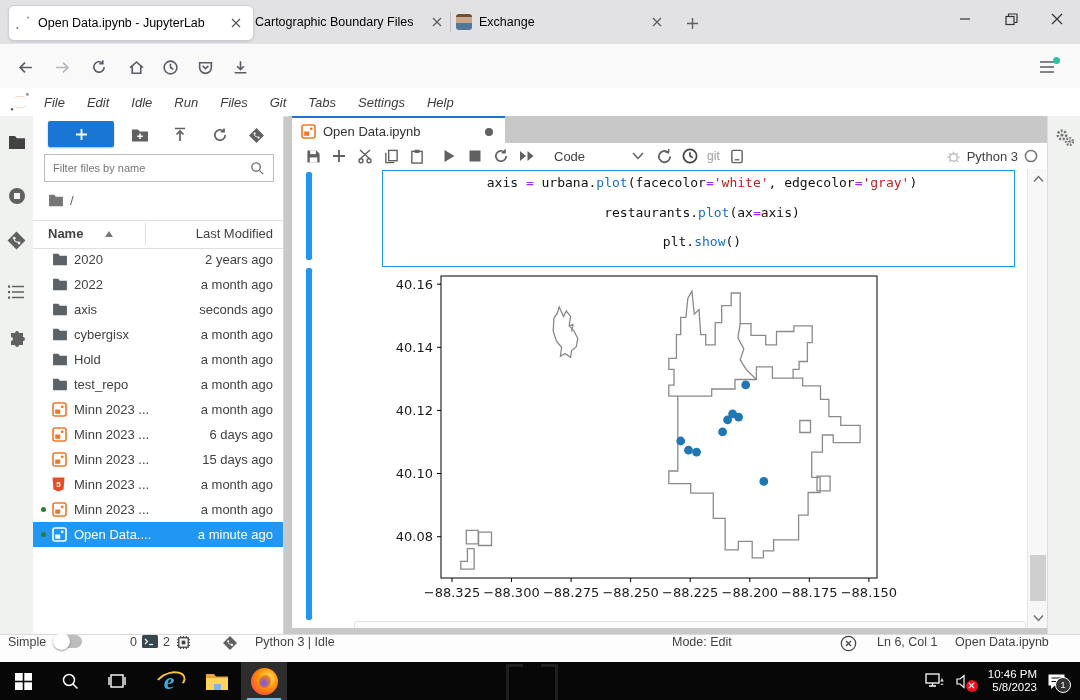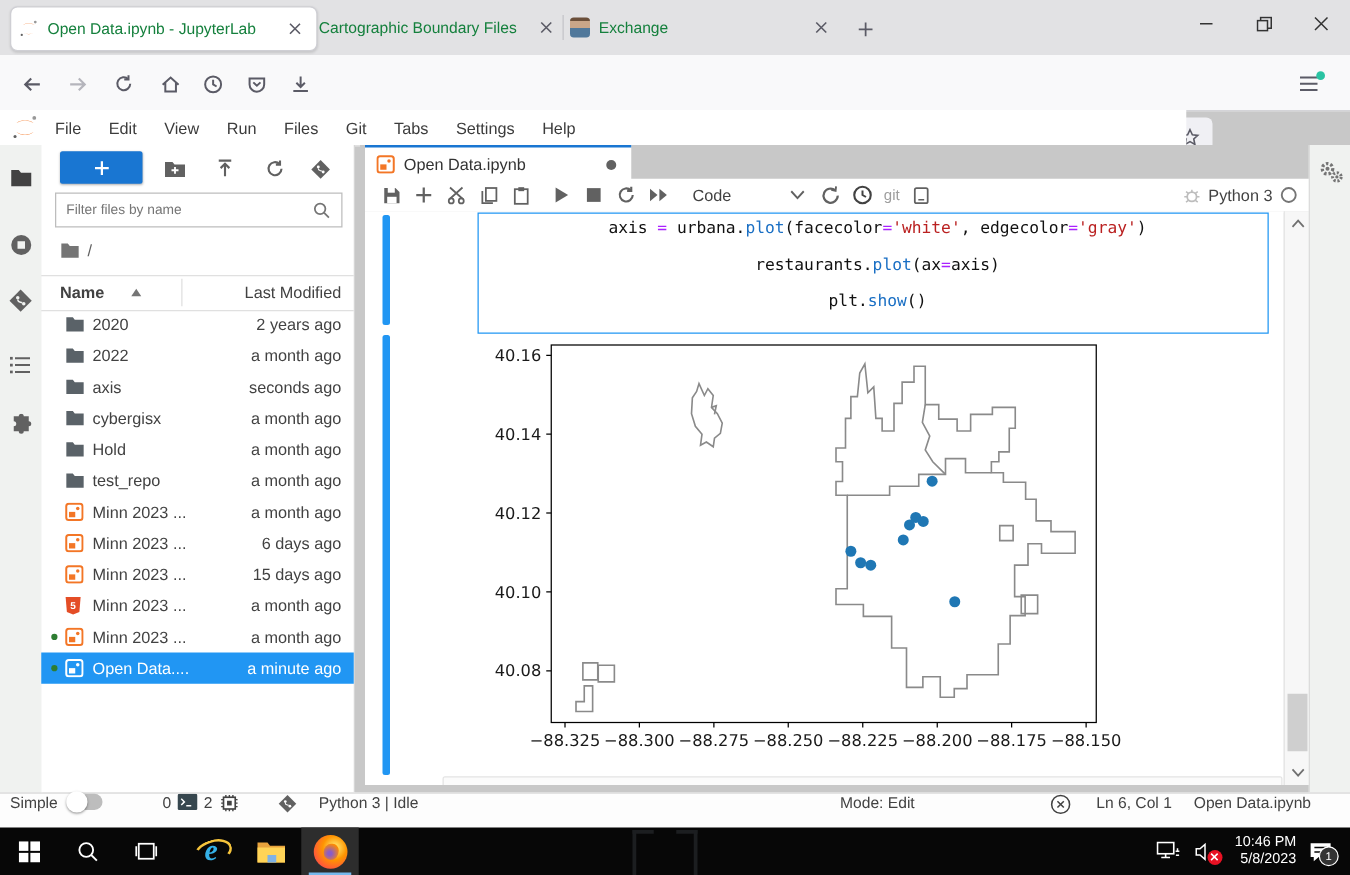--- a/index.html
+++ b/index.html
@@ -1,37 +1,37 @@
 <!DOCTYPE html>
 <html><head>
 <meta charset="utf-8">
 <style>
   html,body{margin:0;padding:0;background:#000;}
   #root{position:relative;width:1080px;height:700px;overflow:hidden;font-family:"Liberation Sans",sans-serif;background:#c8c8c8;}
   .abs{position:absolute;}
   svg{display:block;}
   
   #titlebar{left:0;top:0;width:1080px;height:44px;background:#e2e2e4;}
-  .btab{position:absolute;top:5px;height:34px;display:flex;align-items:center;font-size:12.5px;color:#15803d;}
+  .btab{position:absolute;top:5px;height:34px;display:flex;align-items:center;font-size:12.5px;color:#000000;}
   #btab1{left:8px;width:232px;background:#fff;border:1px solid #cfcfd4;border-radius:6px;box-shadow:0 1px 2px rgba(0,0,0,.12);padding:0 6px;}
   #btab2{left:248px;width:200px;}
   #btab3{left:456px;width:212px;}
   .btab .ttl{flex:1;overflow:hidden;white-space:nowrap;margin-left:7px;}
   .tabx{width:22px;height:22px;border-radius:4px;display:flex;align-items:center;justify-content:center;flex:0 0 auto;}
   .tabsep{position:absolute;top:12px;width:1px;height:20px;background:#c4c4c8;}
   #newtab{left:680px;top:11px;width:24px;height:24px;display:flex;align-items:center;justify-content:center;}
   .winctl{position:absolute;top:0;width:46px;height:38px;display:flex;align-items:center;justify-content:center;color:#333;}
   #navbar{left:0;top:44px;width:1080px;height:44px;background:#f9f9fa;border-bottom:1px solid #d4d4d8;}
   .navbtn{position:absolute;top:8px;width:30px;height:30px;border-radius:4px;display:flex;align-items:center;justify-content:center;color:#5b5b66;}
   #urlbar{position:absolute;left:322px;top:50px;width:648px;height:32px;background:#f0f0f4;border-radius:5px;display:flex;align-items:center;font-size:13.5px;color:#5b5b66;}
   #urlbar .dom{color:#15141a;}
   #ffmenu{position:absolute;left:1030px;top:8px;width:34px;height:30px;display:flex;align-items:center;justify-content:center;}
   .greendot{position:absolute;right:4px;top:5px;width:7px;height:7px;border-radius:50%;background:#2ac3a2;}
   
-  #menubar{left:0;top:88px;width:949px;height:28px;background:#fff;border-bottom:1px solid #e0e0e0;display:flex;align-items:center;}
+  #menubar{left:0;top:88px;width:1080px;height:28px;background:#fff;border-bottom:1px solid #e0e0e0;display:flex;align-items:center;font-style:italic;}
   #menubar .menu{font-size:13px;color:#3c3c3c;padding:0 11px;}
   #jlogo{margin-left:7px;width:26px;height:22px;}
   #activity{left:0;top:116px;width:33px;height:518px;background:#f0f2f0;border-right:1px solid #dcdcdc;}
   .actico{position:absolute;left:0;width:33px;height:36px;display:flex;align-items:center;justify-content:center;color:#616161;}
   #filepanel{left:33px;top:116px;width:250px;height:518px;background:#fff;border-right:1px solid #d6d6d6;}
   #fb-newbtn{position:absolute;left:15px;top:5px;width:66px;height:26px;background:#1976d2;border-radius:2px;display:flex;align-items:center;justify-content:center;box-shadow:0 1px 2px rgba(0,0,0,.3);}
   .fbtool{position:absolute;top:8px;width:22px;height:22px;display:flex;align-items:center;justify-content:center;color:#616161;}
   #fb-filter{position:absolute;left:11px;top:38px;width:228px;height:26px;border:1px solid #bdbdbd;background:#fff;display:flex;align-items:center;}
   #fb-filter input{border:0;outline:0;flex:1;font-size:11px;color:#8b5cf6;padding:0 0 0 8px;font-family:"Liberation Sans",sans-serif;background:transparent;}
   #fb-crumb{position:absolute;left:15px;top:74px;height:20px;display:flex;align-items:center;font-size:13px;color:#616161;}
@@ -222,21 +222,21 @@
   <div class="abs" id="menubar">
     <svg id="jlogo" viewBox="0 0 16 16">
         <path d="M3 5.4 A6.5 4.6 0 0 1 13 5.4 A7.6 6 0 0 0 3 5.4Z" fill="#f37626"></path>
         <path d="M3 10.6 A6.5 4.6 0 0 0 13 10.6 A7.6 6 0 0 1 3 10.6Z" fill="#f37626"></path>
         <circle cx="13.4" cy="2.4" r="1.1" fill="#989898"></circle>
         <circle cx="2.2" cy="13.2" r="0.9" fill="#616161"></circle>
       </svg>
     <div id="menu-items" style="display: flex;">
         <span class="menu">File</span>
         <span class="menu">Edit</span>
-        <span class="menu">View</span>
+        <span class="menu">Idle</span>
         <span class="menu">Run</span>
         <span class="menu">Files</span>
         <span class="menu">Git</span>
         <span class="menu">Tabs</span>
         <span class="menu">Settings</span>
         <span class="menu">Help</span>
       </div>
   </div>
 
   <div class="abs" id="activity">

